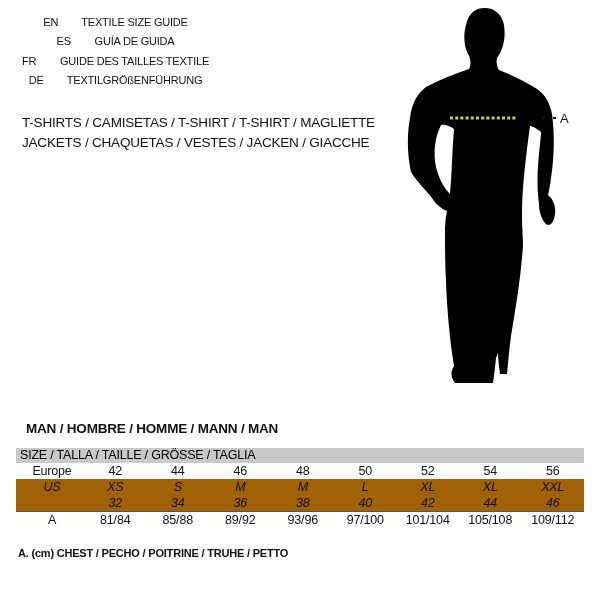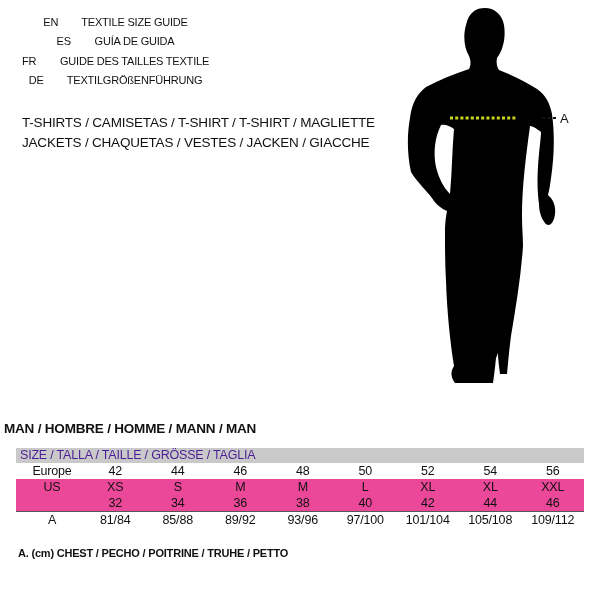--- a/index.html
+++ b/index.html
@@ -11,26 +11,26 @@
   .lang-list{position:absolute;left:22px;top:13px;}
   .lang-row{display:flex;font-size:11px;font-weight:normal;line-height:19.4px;letter-spacing:-0.2px;justify-content:center;}
   .lang-code{width:38px;flex:0 0 38px;}
   
   .categories{position:absolute;left:22px;top:113px;font-size:13.5px;font-weight:normal;line-height:20px;letter-spacing:-0.2px;}
   
   .figure{position:absolute;left:403px;top:6px;width:170px;height:385px;}
   .figure svg{display:block;}
   .fig-label{font-family:"Liberation Sans",sans-serif;font-size:13px;fill:#111;}
   
-  .section-title{position:absolute;left:4px;top:421px;font-size:13.5px;font-weight:bold;letter-spacing:-0.2px;}
+  .section-title{position:absolute;left:26px;top:421px;font-size:13.5px;font-weight:bold;letter-spacing:-0.2px;}
   
   .size-table{position:absolute;left:16px;top:448px;width:568px;font-size:12.5px;letter-spacing:-0.2px;}
-  .thead{background:#c9c9c9;color:#4c1d95;height:15px;line-height:15px;padding-left:4px;}
+  .thead{background:#c9c9c9;color:#000000;height:15px;line-height:15px;padding-left:4px;}
   .trow{display:flex;align-items:center;height:16px;line-height:16px;}
-  .trow.shade{background:#ec4899;}
+  .trow.shade{background:#a16207;font-style:italic;}
   .trow.topline{border-top:1px solid #555;height:17px;line-height:17px;}
   .tlabel{width:64px;flex:0 0 64px;padding-left:4px;text-align:center;}
   .tcell{flex:1 1 0;text-align:center;}
   
   .footnote{position:absolute;left:18px;top:547px;font-size:11px;font-weight:bold;letter-spacing:-0.2px;}
 </style>
 </head>
 <body>
 
 <div class="canvas">

